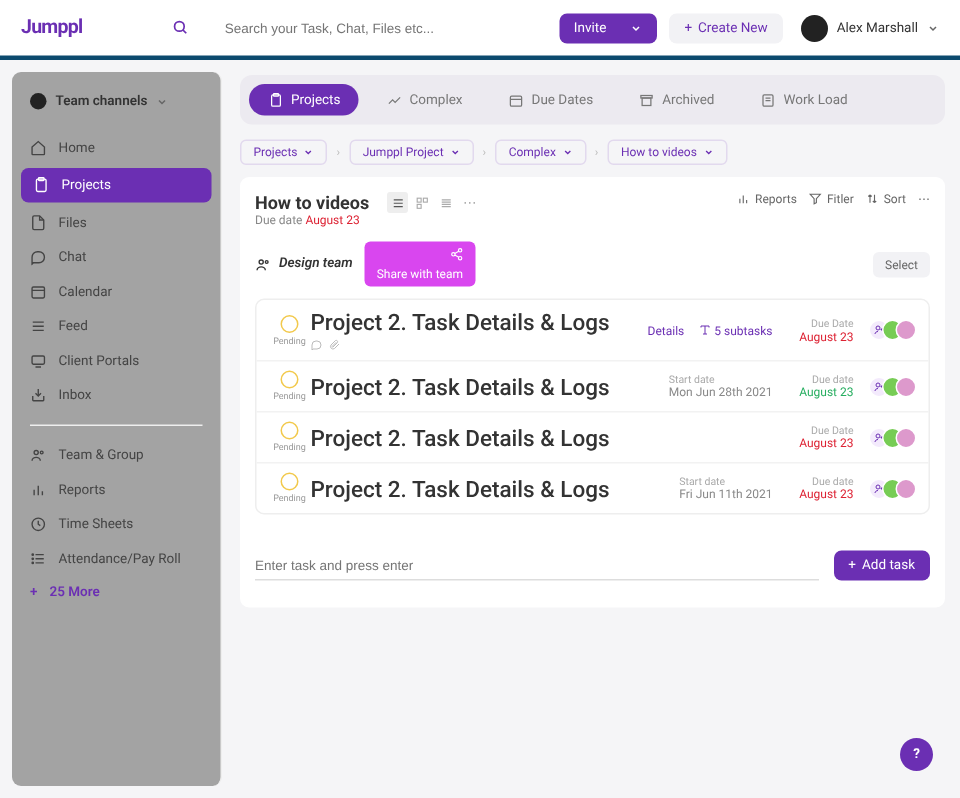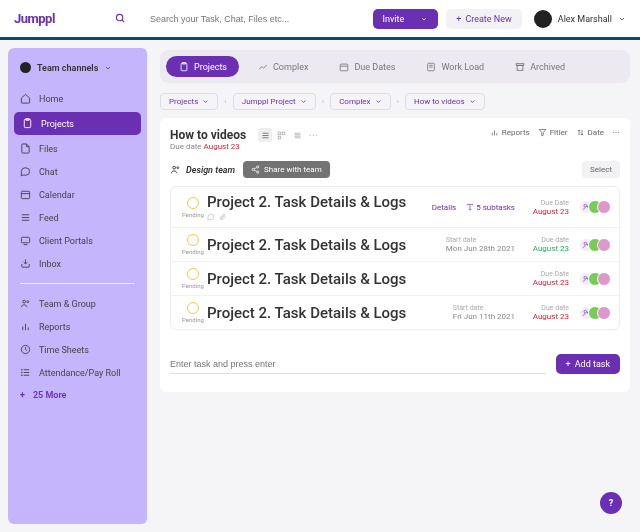--- a/index.html
+++ b/index.html
@@ -8,21 +8,21 @@
 .logo { font-weight: 700; font-size: 13px; color: #6b2fb3; letter-spacing: -0.5px; }
 .search-wrap { display: flex; align-items: center; margin-left: 60px; flex: 1; }
 .search-icon { color: #6b2fb3; margin-right: 8px; }
 .search-input { border: none; outline: none; font-size: 9px; color: #999; flex: 1; background: transparent; margin-left: 16px; }
 .header-actions { display: flex; align-items: center; gap: 8px; }
 .invite-btn { background: #6b2fb3; color: #fff; border-radius: 5px; padding: 5px 10px; font-size: 9px; display: flex; align-items: center; gap: 16px; cursor: pointer; }
 .create-btn { background: #f2f2f5; color: #6b2fb3; border-radius: 5px; padding: 5px 10px; font-size: 9px; display: flex; align-items: center; gap: 4px; cursor: pointer; }
 .user-chip { display: flex; align-items: center; gap: 6px; margin-left: 4px; cursor: pointer; }
 .avatar { width: 18px; height: 18px; border-radius: 50%; background: #222; }
 .layout { display: flex; height: calc(532px - 40px); }
-.sidebar { width: 140px; background: #c4b5fd; border-right: 1px solid #eee; display: flex; flex-direction: column; padding: 14px 0; margin: 8px; border-radius: 6px; }
+.sidebar { width: 140px; background: #a3a3a3; border-right: 1px solid #eee; display: flex; flex-direction: column; padding: 14px 0; margin: 8px; border-radius: 6px; }
 .team-switch { display: flex; align-items: center; gap: 6px; padding: 0 12px; margin-bottom: 14px; font-weight: 600; cursor: pointer; }
 .dot-black { width: 11px; height: 11px; border-radius: 50%; background: #222; }
 .nav-item { display: flex; align-items: center; gap: 8px; padding: 6px 12px; font-size: 9px; color: #444; cursor: pointer; }
 .nav-item.active { background: #6b2fb3; color: #fff; border-radius: 5px; margin: 2px 6px; padding: 6px 8px; }
 .nav-divider { height: 1px; background: #eee; margin: 8px 12px; }
 .nav-more { color: #6b2fb3; font-weight: 600; }
 .main { flex: 1; padding: 10px 10px 0 4px; overflow: hidden; }
 .tabs-bar { display: flex; align-items: center; gap: 6px; background: #eceaf0; border-radius: 8px; padding: 6px; margin-bottom: 10px; }
 .tab { display: flex; align-items: center; gap: 5px; padding: 5px 12px; border-radius: 14px; color: #777; font-size: 9px; cursor: pointer; }
 .tab.active { background: #6b2fb3; color: #fff; }
@@ -35,21 +35,21 @@
 .page-title { font-size: 12px; font-weight: 700; }
 .duedate { font-size: 8px; color: #888; }
 .duedate .red { color: #d23; }
 .view-toggles { display: flex; gap: 2px; margin-left: 12px; }
 .vt { width: 14px; height: 14px; display: flex; align-items: center; justify-content: center; color: #aaa; border-radius: 2px; cursor: pointer; }
 .vt.on { background: #eee; color: #555; }
 .title-actions { margin-left: auto; display: flex; align-items: center; gap: 8px; }
 .chip-btn { display: flex; align-items: center; gap: 3px; font-size: 8px; color: #666; cursor: pointer; }
 .team-row { display: flex; align-items: center; margin-top: 10px; gap: 8px; }
 .design-label { font-weight: 600; display: flex; align-items: center; gap: 5px; font-style: italic; }
-.share-btn { background: #737373; color: #fff; border-radius: 4px; padding: 4px 8px; font-size: 8px; display: flex; align-items: flex-end; gap: 4px; cursor: pointer; }
+.share-btn { background: #d946ef; color: #fff; border-radius: 4px; padding: 4px 8px; font-size: 8px; display: flex; align-items: flex-end; gap: 4px; cursor: pointer; flex-direction: column; }
 .select-btn { margin-left: auto; background: #f2f2f5; border-radius: 4px; padding: 4px 8px; font-size: 8px; color: #666; cursor: pointer; }
 .task-list { margin-top: 8px; border: 1px solid #eee; border-radius: 6px; }
 .task-row { display: flex; align-items: center; padding: 6px 8px; border-bottom: 1px solid #f2f2f2; }
 .task-row:last-child { border-bottom: none; }
 .status-col { width: 28px; text-align: center; }
 .ring { width: 12px; height: 12px; border: 1.5px solid #f2c94c; border-radius: 50%; margin: 0 auto 2px; }
 .pending { font-size: 6px; color: #999; }
 .task-title { font-size: 15px; font-weight: 500; color: #333; }
 .task-icons { display: flex; gap: 4px; color: #bbb; font-size: 8px; margin-top: 2px; }
 .task-meta { margin-left: auto; display: flex; align-items: center; gap: 10px; }
@@ -272,36 +272,36 @@
             <svg width="10" height="10" viewBox="0 0 24 24" fill="none" stroke="currentColor" stroke-width="2">
               <rect x="3" y="5" width="18" height="16" rx="2"></rect>
               <line x1="3" y1="10" x2="21" y2="10"></line>
             </svg>
           </span>
         <span>Due Dates</span>
       </div>
       <div class="tab">
         <span class="icon">
             <svg width="10" height="10" viewBox="0 0 24 24" fill="none" stroke="currentColor" stroke-width="2">
+              <rect x="3" y="4" width="18" height="4"></rect>
+              <rect x="5" y="8" width="14" height="12"></rect>
+            </svg>
+          </span>
+        <span>Archived</span>
+      </div>
+      <div class="tab">
+        <span class="icon">
+            <svg width="10" height="10" viewBox="0 0 24 24" fill="none" stroke="currentColor" stroke-width="2">
               <rect x="4" y="3" width="16" height="18" rx="2"></rect>
               <line x1="8" y1="8" x2="16" y2="8"></line>
               <line x1="8" y1="12" x2="16" y2="12"></line>
             </svg>
           </span>
         <span>Work Load</span>
       </div>
-      <div class="tab">
-        <span class="icon">
-            <svg width="10" height="10" viewBox="0 0 24 24" fill="none" stroke="currentColor" stroke-width="2">
-              <rect x="3" y="4" width="18" height="4"></rect>
-              <rect x="5" y="8" width="14" height="12"></rect>
-            </svg>
-          </span>
-        <span>Archived</span>
-      </div>
     </div>
 
     <div class="crumbs">
       <div class="crumb">
           <span>Projects</span>
           <svg width="7" height="7" viewBox="0 0 24 24" fill="none" stroke="currentColor" stroke-width="3">
             <polyline points="6 9 12 15 18 9"></polyline>
           </svg>
         </div>
       <span class="chev">›</span>
@@ -372,21 +372,21 @@
           <div class="chip-btn">
               <svg width="9" height="9" viewBox="0 0 24 24" fill="none" stroke="currentColor" stroke-width="2">
                 <polygon points="3 4 21 4 14 12 14 19 10 21 10 12 3 4"></polygon>
               </svg>
               <span>Fitler</span>
             </div>
           <div class="chip-btn">
               <svg width="9" height="9" viewBox="0 0 24 24" fill="none" stroke="currentColor" stroke-width="2">
                 <path d="M8 5v14M8 5l-3 3M8 5l3 3M16 19V5M16 19l3-3M16 19l-3-3"></path>
               </svg>
-              <span>Date</span>
+              <span>Sort</span>
             </div>
           <div class="chip-btn">⋯</div>
         </div>
       </div>
 
       <div class="team-row">
         <div class="design-label">
           <span class="icon">
               <svg width="11" height="11" viewBox="0 0 24 24" fill="none" stroke="currentColor" stroke-width="2">
                 <circle cx="9" cy="8" r="3"></circle>

